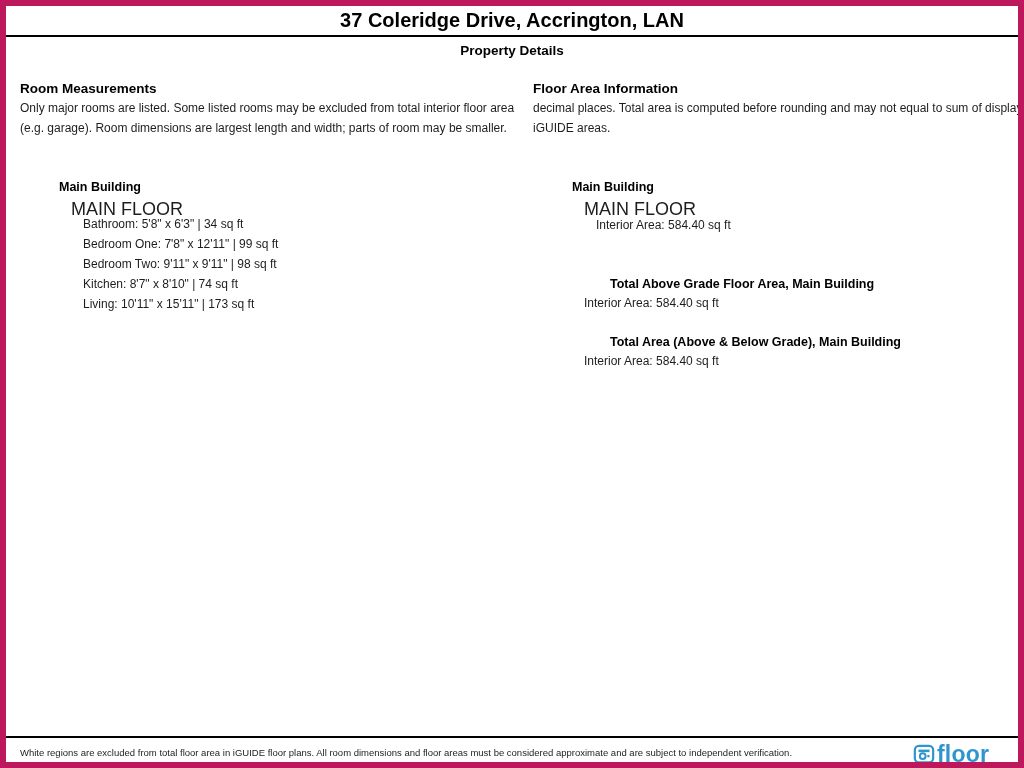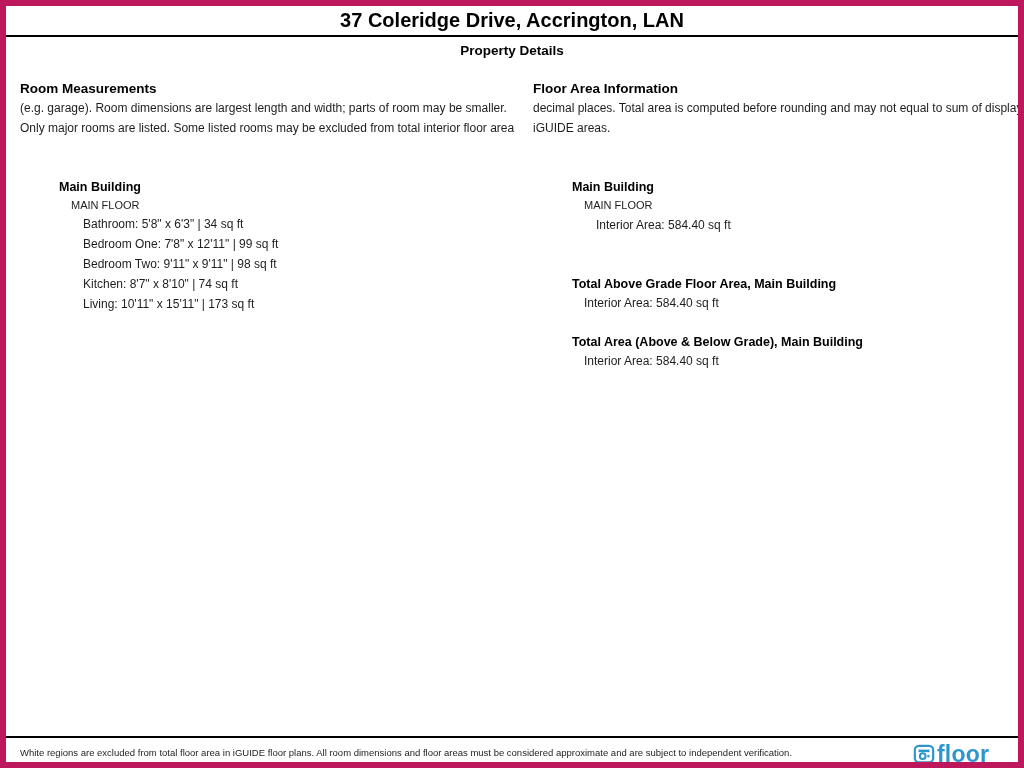--- a/index.html
+++ b/index.html
@@ -37,38 +37,39 @@
   .rm-desc { top:93px; left:14px; width:505px; }
   .fa-desc { top:93px; left:527px; width:497px; }
   .desc .line { display:block; white-space:nowrap; }
   .building-name {
     position:absolute; font-size:12.5px; font-weight:bold; color:#000;
     white-space:nowrap;
   }
   .rm-building { top:174px; left:53px; }
   .fa-building { top:174px; left:566px; }
   .floor-name {
-    position:absolute; font-size:11px; color:#1d1d1d; white-space:nowrap;
+    position:absolute; font-size:18px; color:#1d1d1d; white-space:nowrap;
   }
   .rm-floor { top:193px; left:65px; }
   .fa-floor { top:193px; left:578px; }
   .room-list {
     position:absolute; top:208px; left:77px;
     font-size:12px; line-height:20px; color:#1d1d1d;
   }
   .room-list .line { display:block; white-space:nowrap; }
   .interior-area {
     position:absolute; font-size:12px; color:#1d1d1d; white-space:nowrap;
   }
   .fa-int-floor  { top:212px; left:590px; }
   .fa-int-total1 { top:290px; left:578px; }
   .fa-int-total2 { top:348px; left:578px; }
   .total-heading {
     position:absolute; font-size:12.5px; font-weight:bold; color:#000;
     white-space:nowrap;
+    margin-left:38px;
   }
   .fa-total1 { top:271px; left:566px; }
   .fa-total2 { top:329px; left:566px; }
   .disclaimer {
     position:absolute; top:741px; left:14px;
     font-size:9.5px; color:#1d1d1d; white-space:nowrap;
   }
   .logo {
     position:absolute; top:735px; left:907px; height:26px;
     display:flex; align-items:center;
@@ -83,22 +84,22 @@
 <body>
 
 <div class="page">
 
   <div class="page-title">37 Coleridge Drive, Accrington, LAN</div>
   <div class="rule top-rule"></div>
   <div class="subtitle">Property Details</div>
 
   <div class="section-heading rm-heading">Room Measurements</div>
   <div class="desc rm-desc">
+    <span class="line">Only major rooms are listed. Some listed rooms may be excluded from total interior floor area</span>
     <span class="line">(e.g. garage). Room dimensions are largest length and width; parts of room may be smaller.</span>
-    <span class="line">Only major rooms are listed. Some listed rooms may be excluded from total interior floor area</span>
   </div>
   <div class="building-name rm-building">Main Building</div>
   <div class="floor-name rm-floor">MAIN FLOOR</div>
   <div class="room-list">
     <span class="line">Bathroom: 5'8" x 6'3" | 34 sq ft</span>
     <span class="line">Bedroom One: 7'8" x 12'11" | 99 sq ft</span>
     <span class="line">Bedroom Two: 9'11" x 9'11" | 98 sq ft</span>
     <span class="line">Kitchen: 8'7" x 8'10" | 74 sq ft</span>
     <span class="line">Living: 10'11" x 15'11" | 173 sq ft</span>
   </div>

